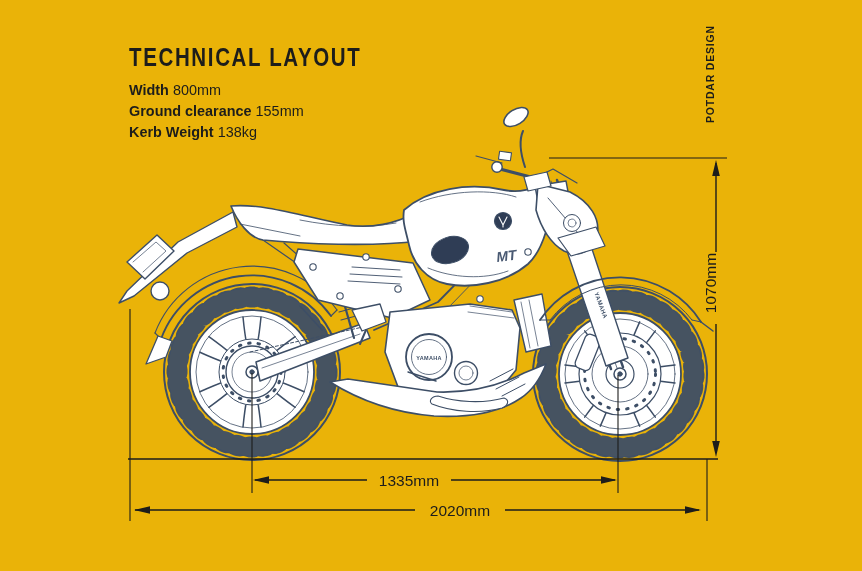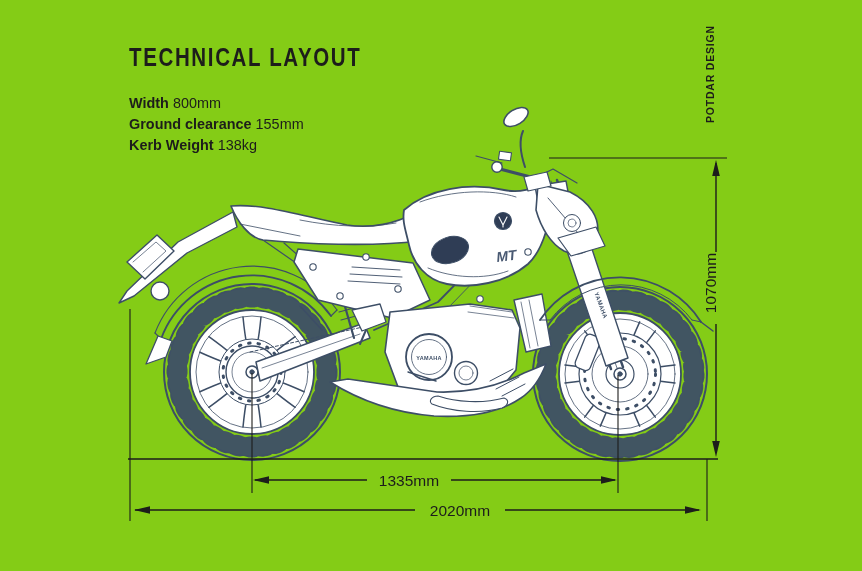--- a/index.html
+++ b/index.html
@@ -1,25 +1,25 @@
 <!DOCTYPE html>
 <html><head>
 <meta charset="utf-8">
 <style>
   html,body{margin:0;padding:0;background:#e9e9e9;}
   .stage{
-    position:relative;width:862px;height:571px;background:#84cc16;
+    position:relative;width:862px;height:571px;background:#eab308;
     font-family:"Liberation Sans",sans-serif;overflow:hidden;
   }
   .header{position:absolute;left:129px;top:44px;color:#1d1d1b;}
   .title{
     font-size:25px;font-weight:800;letter-spacing:2px;line-height:1.1;
     transform:scaleX(.82);transform-origin:left top;white-space:nowrap;
   }
-  .specs{margin-top:20px;}
+  .specs{margin-top:7px;}
   .spec-line{
     font-size:15.5px;line-height:21px;white-space:nowrap;
     transform:scaleX(.93);transform-origin:left top;
   }
   .spec-label{font-weight:700;}
   .spec-value{font-weight:400;}
   .credit{
     position:absolute;left:704px;top:123px;
     transform:rotate(-90deg);transform-origin:0 0;
     font-size:10.5px;font-weight:700;letter-spacing:.8px;color:#1d1d1b;

